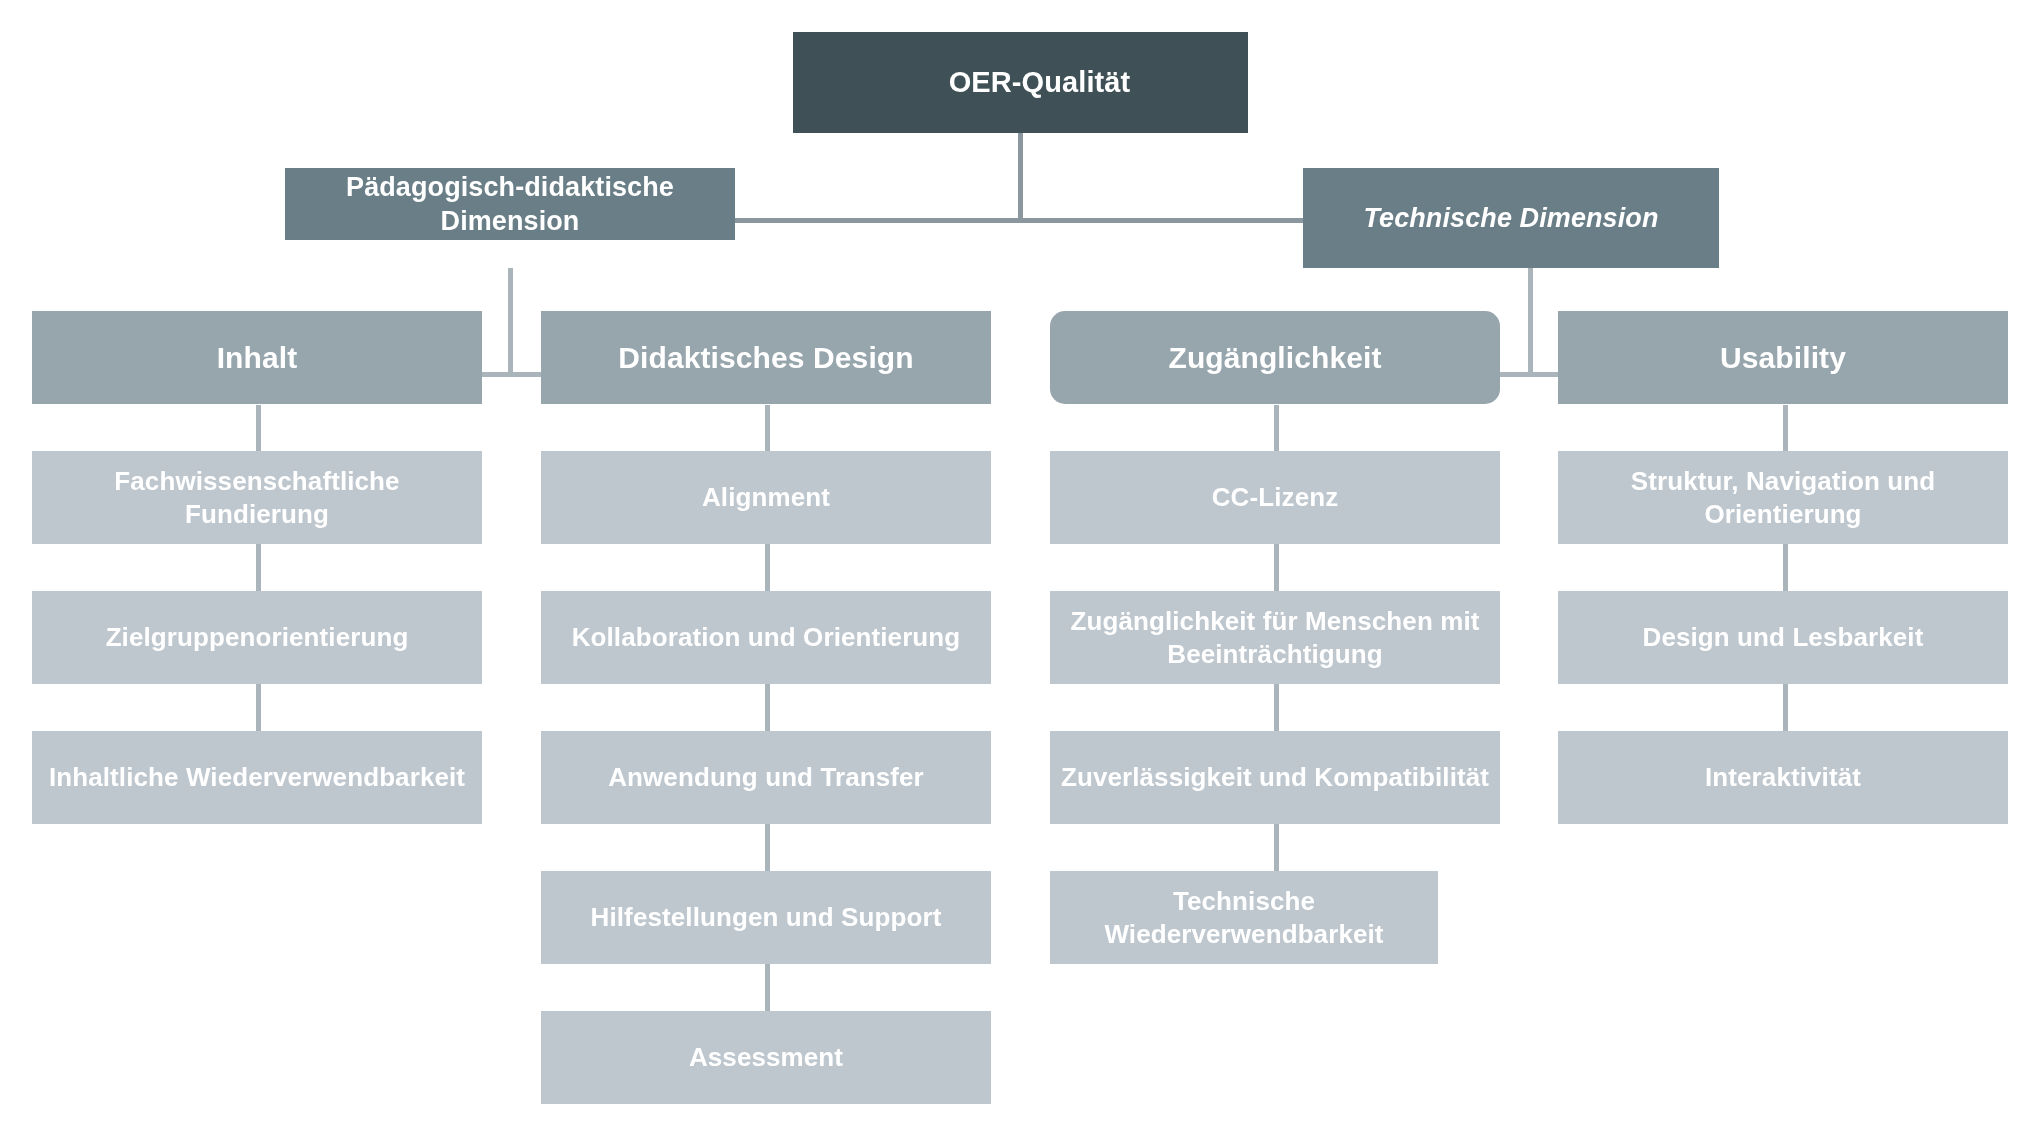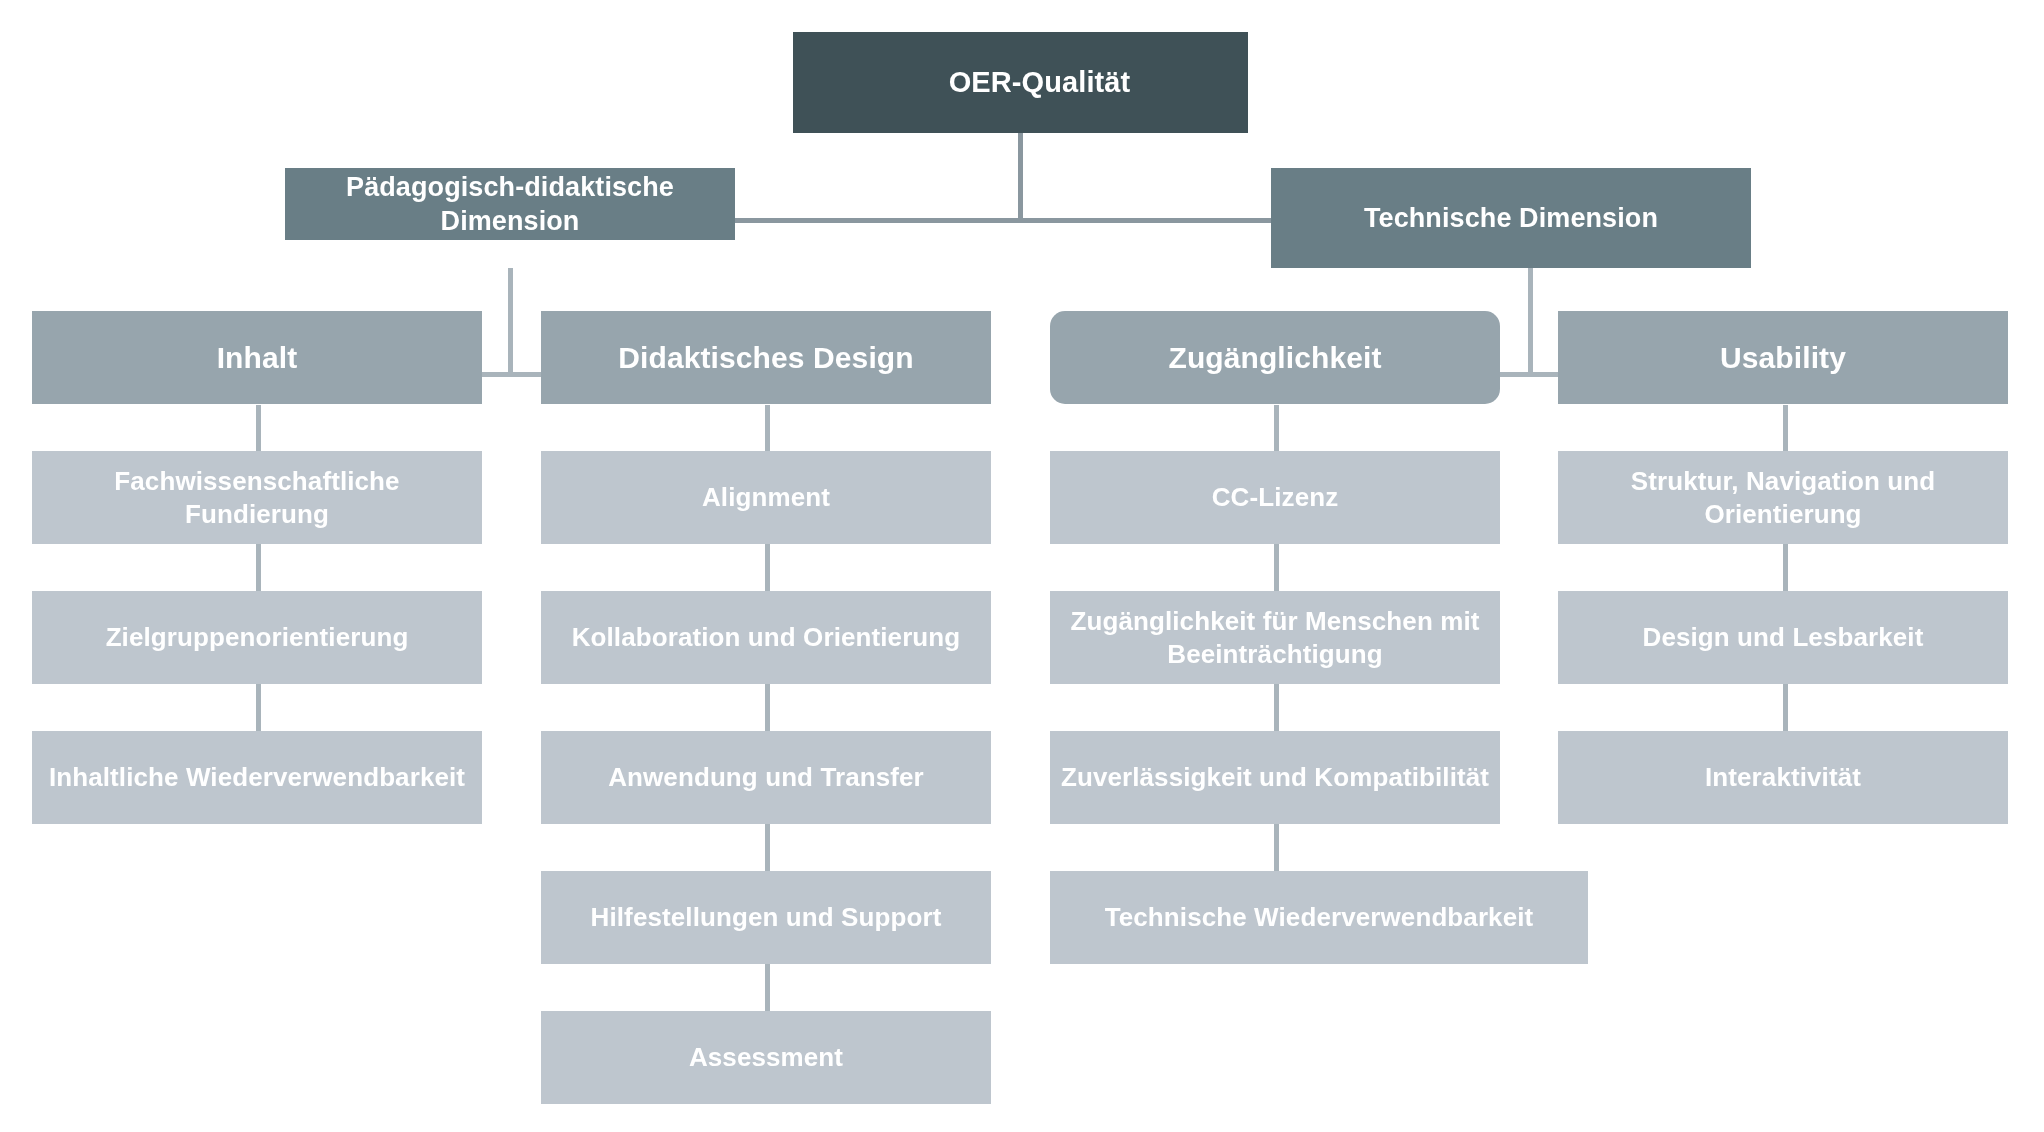--- a/index.html
+++ b/index.html
@@ -83,21 +83,21 @@
   <div class="conn" style="left:1783px; top:405px; width:5px; height:415px;"></div>
 
   <div class="node root" style="left:793px; top:32px; width:455px; height:101px;padding-left:48px;">
     <span class="label">OER-Qualität</span>
   </div>
 
   <div class="node dim" style="left:285px; top:168px; width:450px; height:72px;">
     <span class="label">Pädagogisch-didaktische Dimension</span>
   </div>
 
-  <div class="node dim" style="left:1271px; top:168px; width:480px; height:100px;">
+  <div class="node dim" style="left:1303px; top:168px; width:416px; height:100px;font-style:italic;">
     <span class="label">Technische Dimension</span>
   </div>
 
   <div class="node cat" style="left:32px; top:311px; width:450px; height:93px;">
     <span class="label">Inhalt</span>
   </div>
 
   <div class="node cat" style="left:541px; top:311px; width:450px; height:93px;">
     <span class="label">Didaktisches Design</span>
   </div>
@@ -138,21 +138,21 @@
 
   <div class="node leaf" style="left:1050px; top:451px; width:450px; height:93px;">
     <span class="label">CC-Lizenz</span>
   </div>
   <div class="node leaf" style="left:1050px; top:591px; width:450px; height:93px;">
     <span class="label">Zugänglichkeit für Menschen mit Beeinträchtigung</span>
   </div>
   <div class="node leaf" style="left:1050px; top:731px; width:450px; height:93px;">
     <span class="label">Zuverlässigkeit und Kompatibilität</span>
   </div>
-  <div class="node leaf" style="left:1050px; top:871px; width:538px; height:93px;">
+  <div class="node leaf" style="left:1050px; top:871px; width:388px; height:93px;">
     <span class="label">Technische Wiederverwendbarkeit</span>
   </div>
 
   <div class="node leaf" style="left:1558px; top:451px; width:450px; height:93px;">
     <span class="label">Struktur, Navigation und Orientierung</span>
   </div>
   <div class="node leaf" style="left:1558px; top:591px; width:450px; height:93px;">
     <span class="label">Design und Lesbarkeit</span>
   </div>
   <div class="node leaf" style="left:1558px; top:731px; width:450px; height:93px;">

